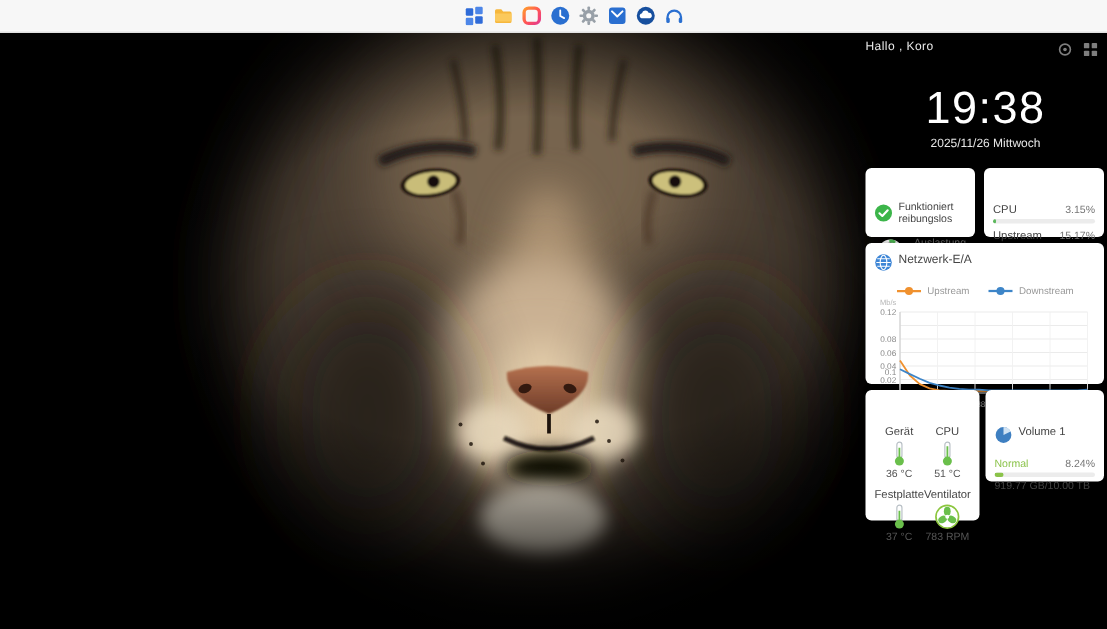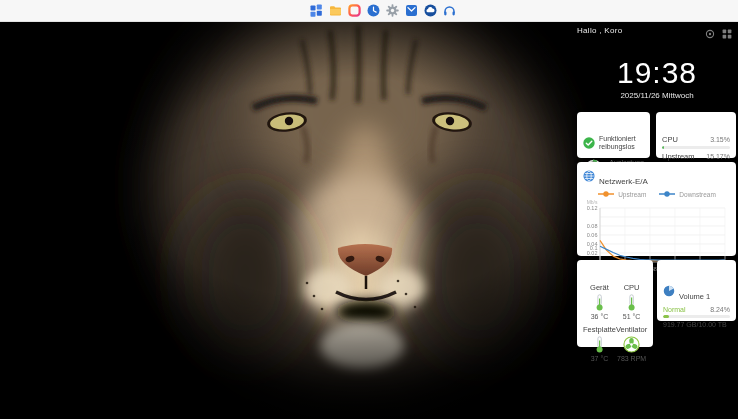--- a/index.html
+++ b/index.html
@@ -47,31 +47,31 @@
   .health-row2{display:flex;align-items:center;gap:5px;margin-top:2px;}
   .health-load{font-size:7px;color:#666;line-height:1.5;}
   
   .meter-label-row{display:flex;justify-content:space-between;align-items:baseline;}
   .meter-name{font-size:7.5px;color:#444;}
   .meter-val{font-size:7px;color:#777;}
   .bar{height:3px;background:#ececec;border-radius:2px;margin:2px 0 3px;overflow:hidden;}
   .bar-fill{height:100%;background:#5cb85c;border-radius:2px;}
   .mem-detail{font-size:7px;color:#444;margin-top:1px;}
   
-  .net-header{display:flex;align-items:flex-end;gap:4px;}
+  .net-header{display:flex;align-items:flex-start;gap:4px;}
   .net-title{font-size:8px;color:#444;}
   .net-legend{display:flex;justify-content:center;gap:12px;align-items:center;margin:4px 0 0;}
   .legend-item{display:inline-flex;align-items:center;gap:3px;font-size:6.5px;color:#999;cursor:pointer;}
   
   .temp-grid{display:grid;grid-template-columns:1fr 1fr;row-gap:5px;text-align:center;}
   .temp-cell .t-label{font-size:7.5px;color:#444;margin-bottom:2px;}
   .temp-cell .t-val{font-size:7px;color:#555;margin-top:2px;}
   .temp-cell svg{display:block;margin:0 auto;}
   
-  .vol-header{display:flex;align-items:flex-end;gap:4px;}
+  .vol-header{display:flex;align-items:flex-start;gap:4px;}
   .vol-title{font-size:7.5px;color:#444;}
   .vol-status-row{display:flex;justify-content:space-between;align-items:baseline;margin-top:5px;}
   .vol-status{font-size:7px;color:#8bc34a;}
   .vol-pct{font-size:7px;color:#777;}
   .vol-detail{font-size:7px;color:#444;margin-top:2px;}
 </style>
 </head>
 <body>
 
 <div class="topbar">

